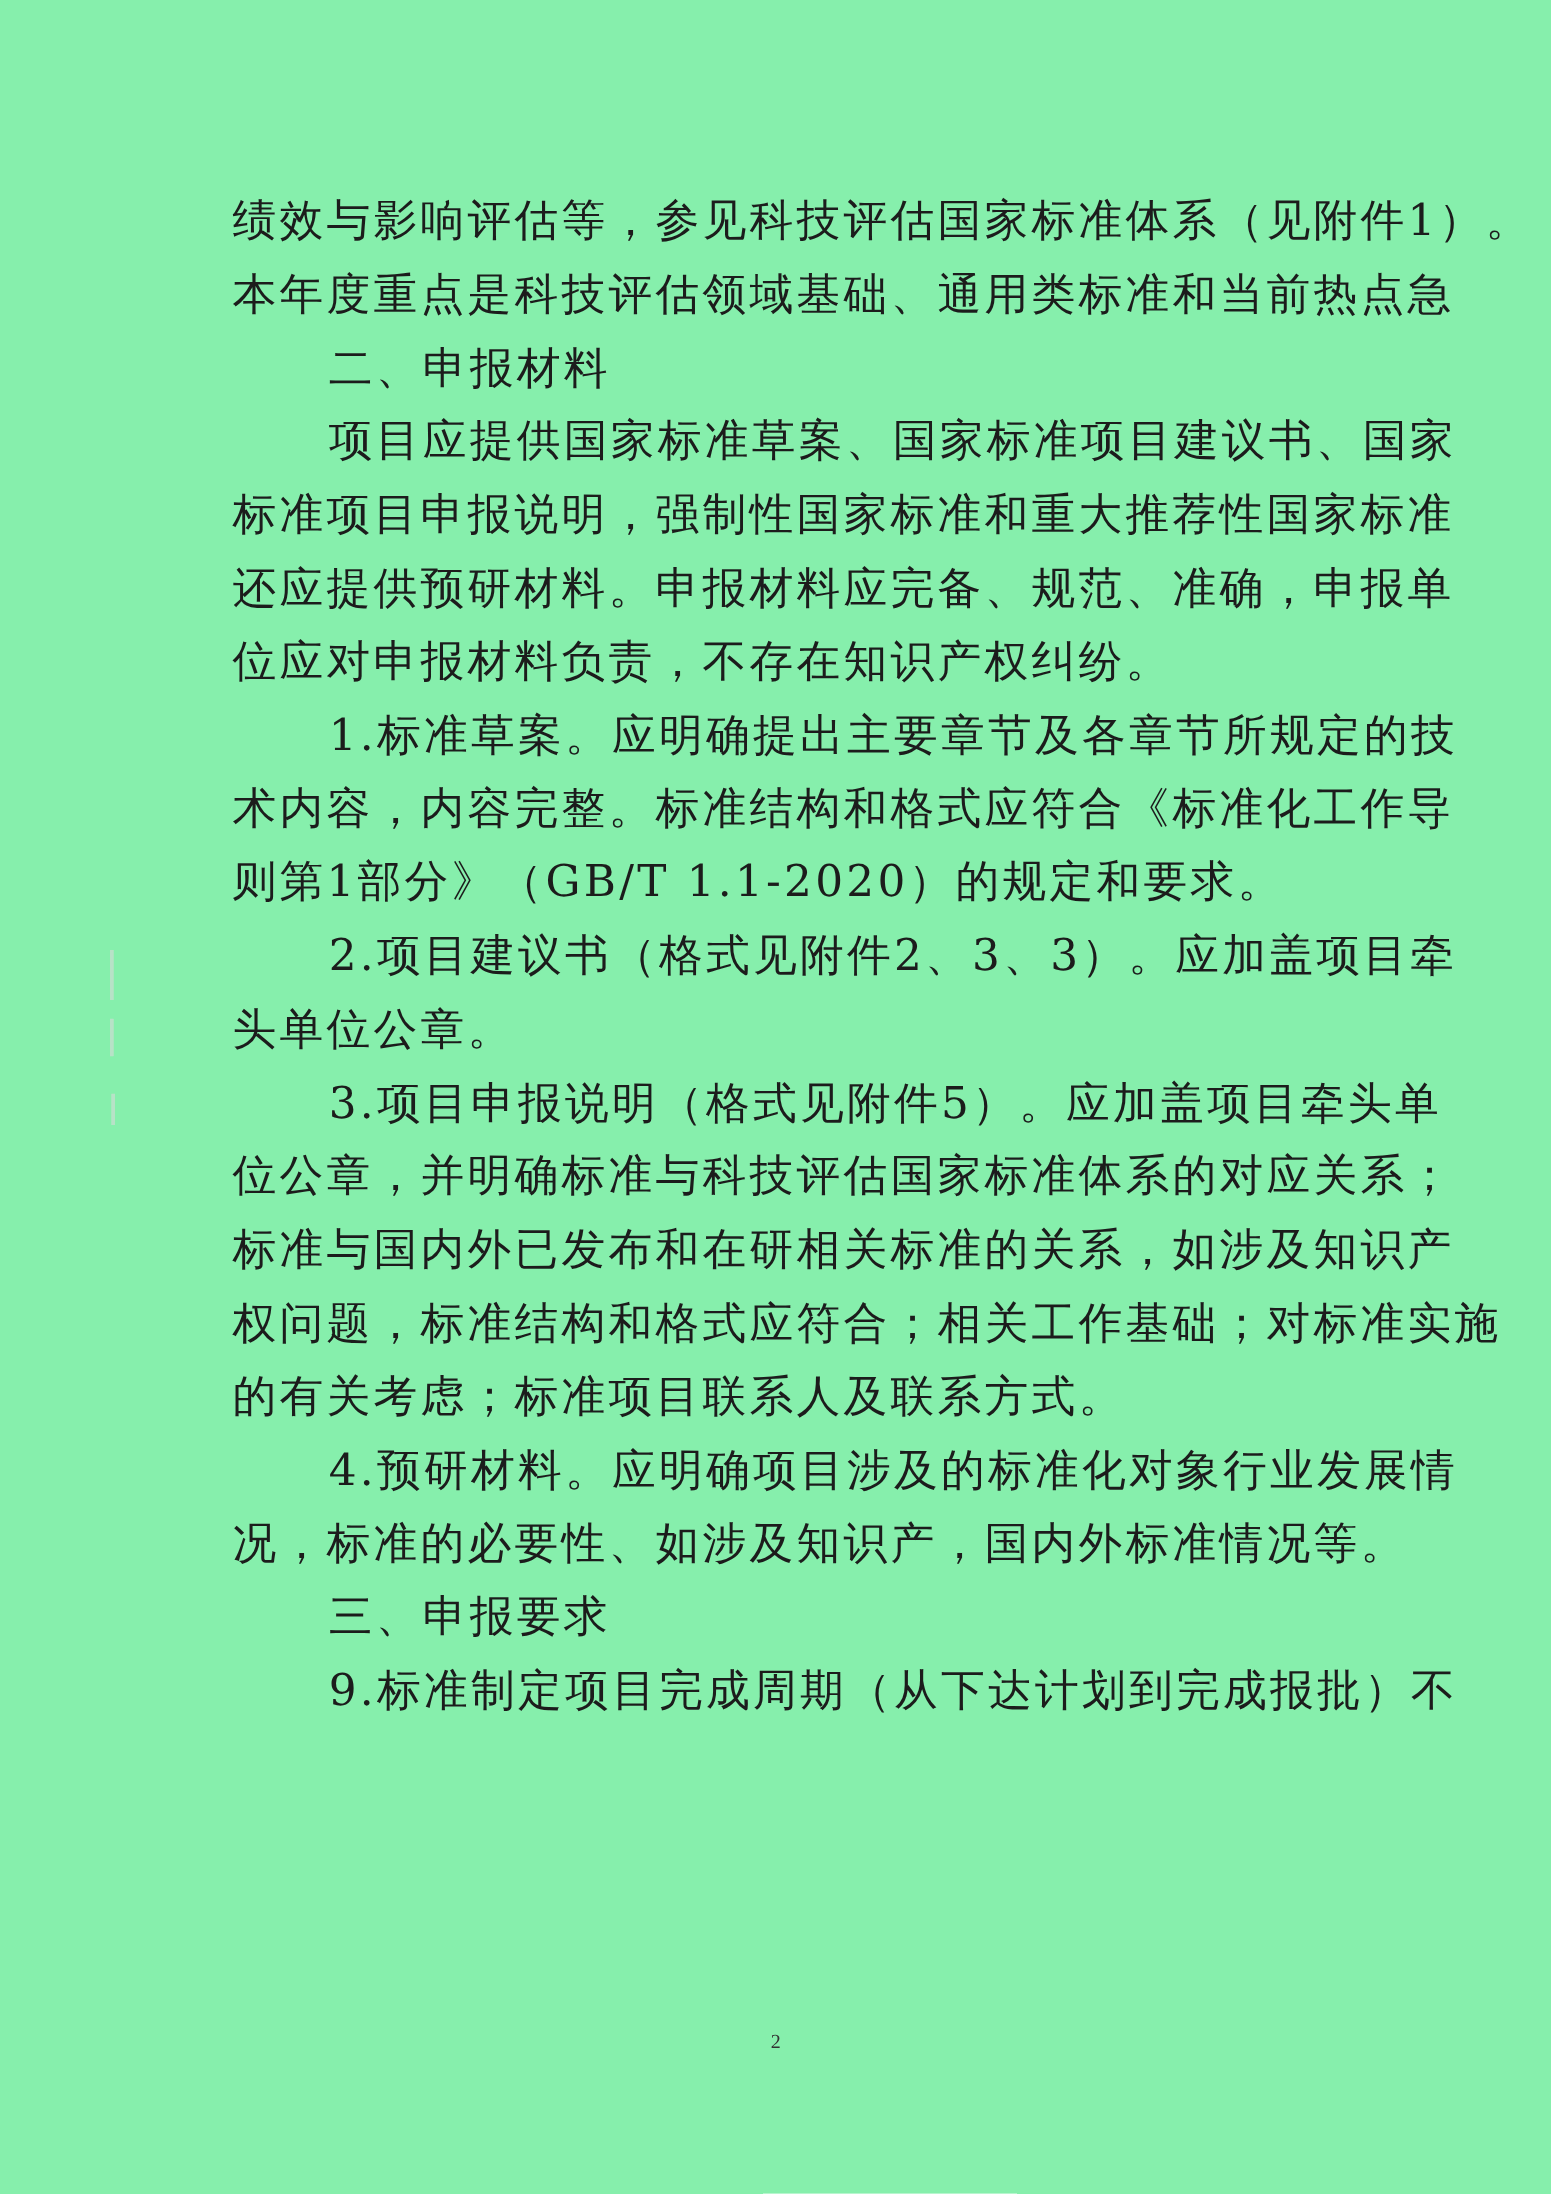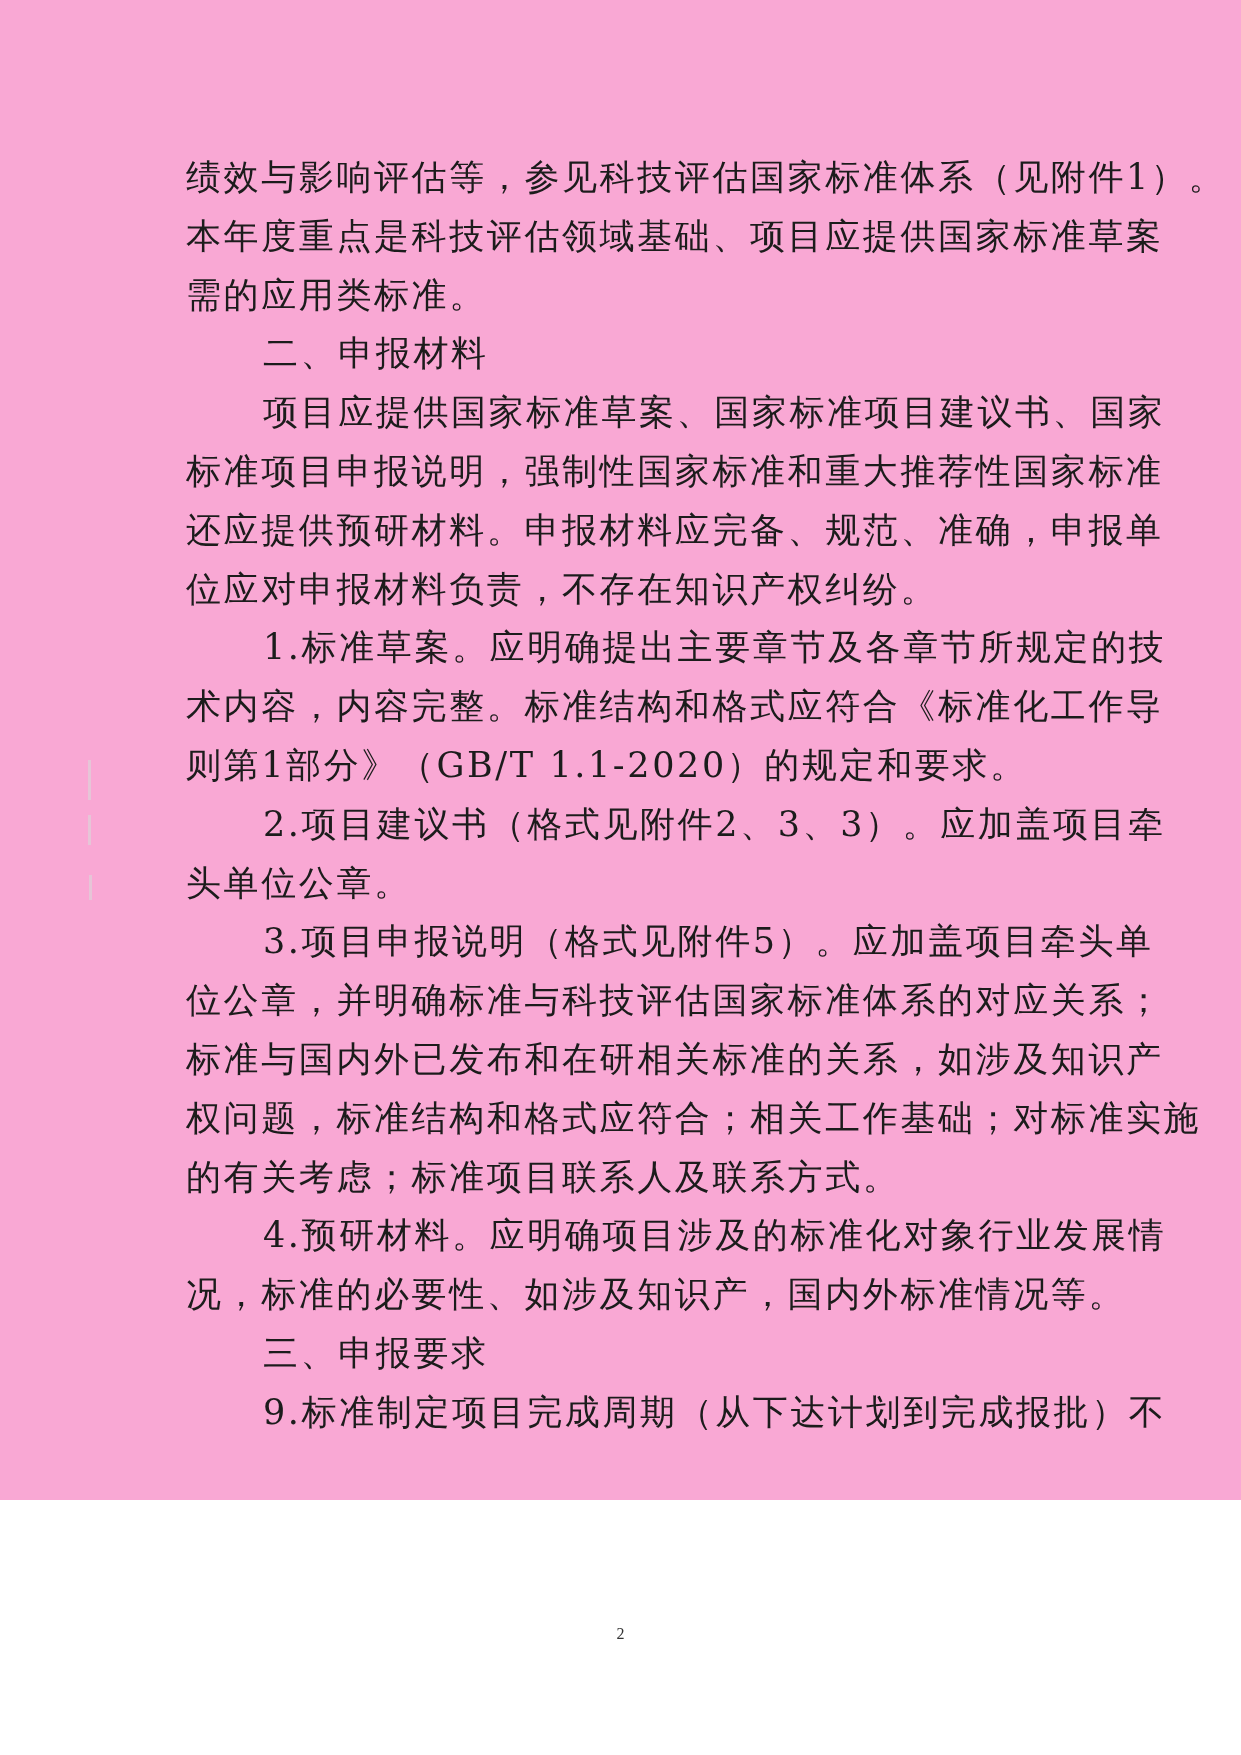--- a/index.html
+++ b/index.html
@@ -13,22 +13,22 @@
       position: relative;
       overflow: hidden;
       font-family: "DejaVu Serif", "Liberation Serif", serif;
       color: #1c1c1c;
     }
     .page {
       position: absolute;
       left: 0;
       top: 0;
       width: 1241px;
-      height: 1500px;
-      background: #f9a8d4;
+      height: 1755px;
+      background: #86efac;
     }
     .text-block {
       position: absolute;
       left: 186px;
       top: 148px;
       width: 860px;
     }
     .line {
       height: 58.8px;
       line-height: 58.8px;
@@ -61,22 +61,21 @@
 <body>
 
 <div class="page">
 
   <div class="scan-mark" style="left:88px; top:760px; height:40px;"></div>
   <div class="scan-mark" style="left:88px; top:815px; height:30px;"></div>
   <div class="scan-mark" style="left:89px; top:875px; height:25px;"></div>
 
   <div class="text-block">
     <span class="line">绩效与影响评估等，参见科技评估国家标准体系（见附件1）。</span>
-    <span class="line">本年度重点是科技评估领域基础、项目应提供国家标准草案</span>
-    <span class="line">需的应用类标准。</span>
+    <span class="line">本年度重点是科技评估领域基础、通用类标准和当前热点急</span>
     <span class="line indent">二、申报材料</span>
     <span class="line indent">项目应提供国家标准草案、国家标准项目建议书、国家</span>
     <span class="line">标准项目申报说明，强制性国家标准和重大推荐性国家标准</span>
     <span class="line">还应提供预研材料。申报材料应完备、规范、准确，申报单</span>
     <span class="line">位应对申报材料负责，不存在知识产权纠纷。</span>
     <span class="line indent">1.标准草案。应明确提出主要章节及各章节所规定的技</span>
     <span class="line">术内容，内容完整。标准结构和格式应符合《标准化工作导</span>
     <span class="line">则第1部分》（GB/T 1.1-2020）的规定和要求。</span>
     <span class="line indent">2.项目建议书（格式见附件2、3、3）。应加盖项目牵</span>
     <span class="line">头单位公章。</span>

